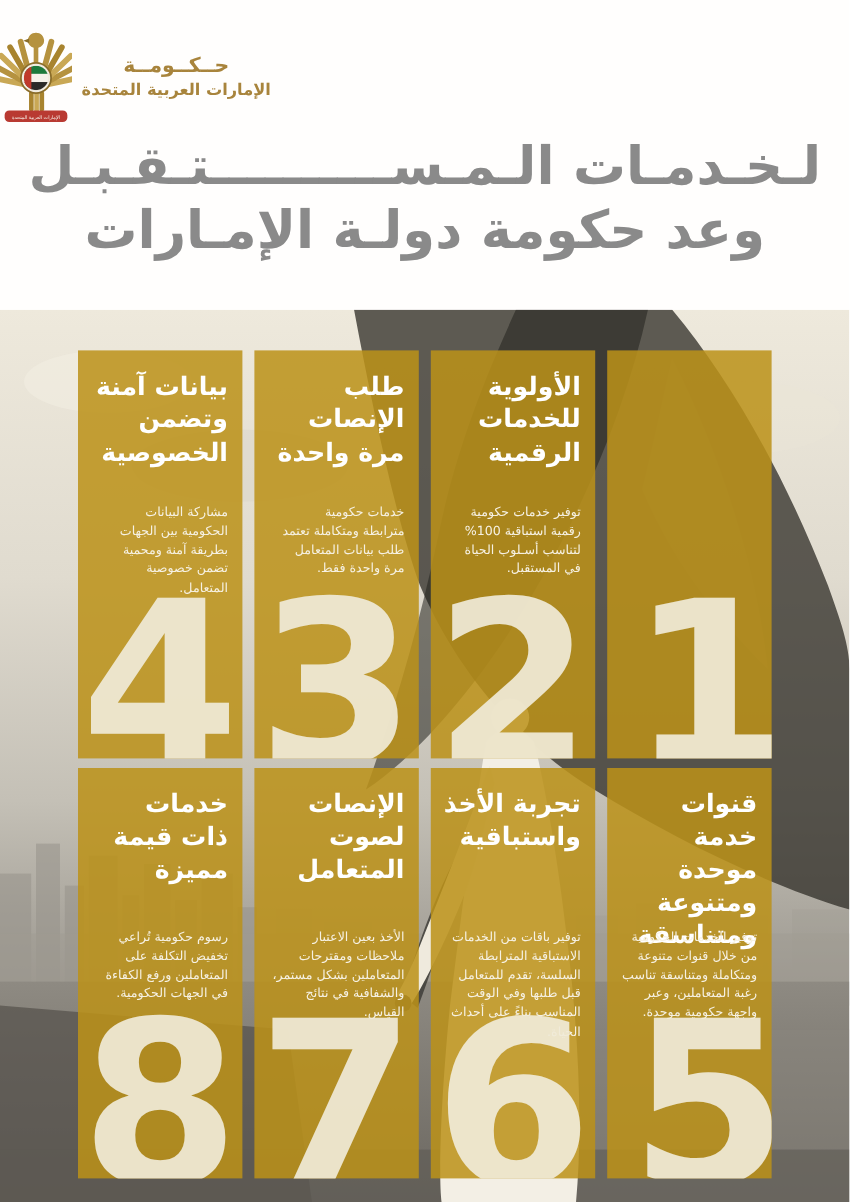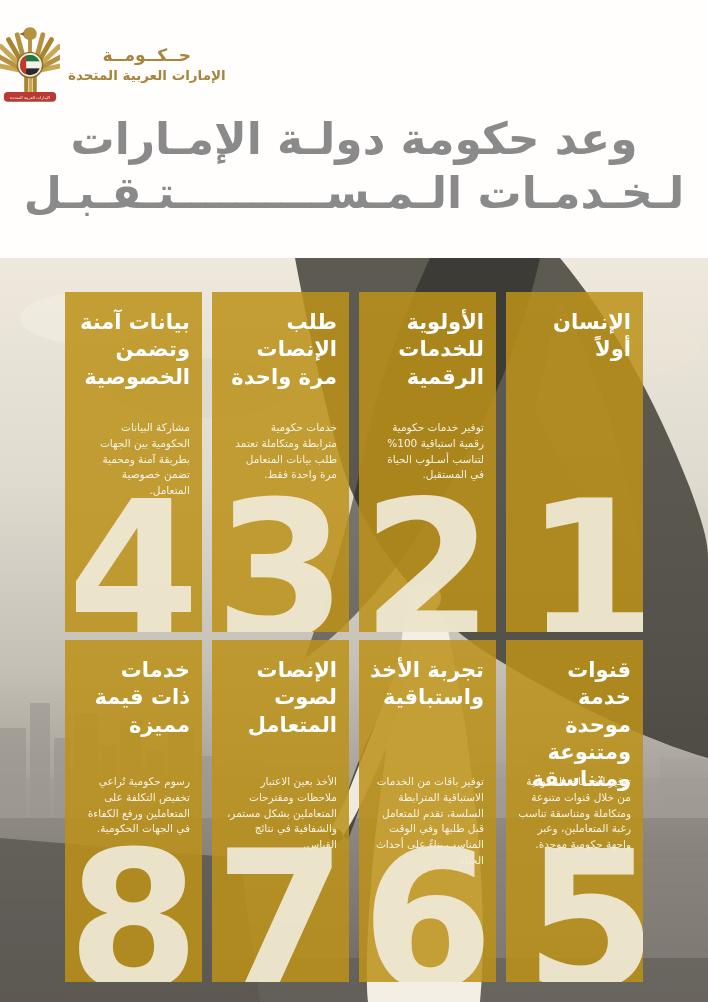--- a/index.html
+++ b/index.html
@@ -158,29 +158,28 @@
         </g>
         <rect x="4" y="69" width="54" height="10" rx="4" fill="#b93a32"></rect>
         <text x="31" y="76" text-anchor="middle" font-size="4.2" fill="#f5f2ea">الإمارات العربية المتحدة</text>
       </svg>
       <div class="logo-text">
         <div class="logo-line1">حــكــومــة</div>
         <div class="logo-line2">الإمارات العربية المتحدة</div>
       </div>
     </div>
     <h1 class="title" style="margin:0;">
+      <div>لـخـدمـات الـمـســــــــــتـقـبـل</div>
       <div>وعد حكومة دولـة الإمـارات</div>
-      <div>لـخـدمـات الـمـســــــــــتـقـبـل</div>
     </h1>
   </div>
 
   <div class="grid">
     <div class="row row-top">
       <div class="card">
-        <div class="card-title">الإنسان أولاً</div>
         <div class="card-num">1</div>
       </div>
       <div class="card">
         <div class="card-title">الأولوية للخدمات الرقمية</div>
         <div class="card-desc">توفير خدمات حكومية رقمية استباقية 100% لتناسب أسـلوب الحياة في المستقبل.</div>
         <div class="card-num">2</div>
       </div>
       <div class="card">
         <div class="card-title">طلب الإنصات مرة واحدة</div>
         <div class="card-desc">خدمات حكومية مترابطة ومتكاملة تعتمد طلب بيانات المتعامل مرة واحدة فقط.</div>

